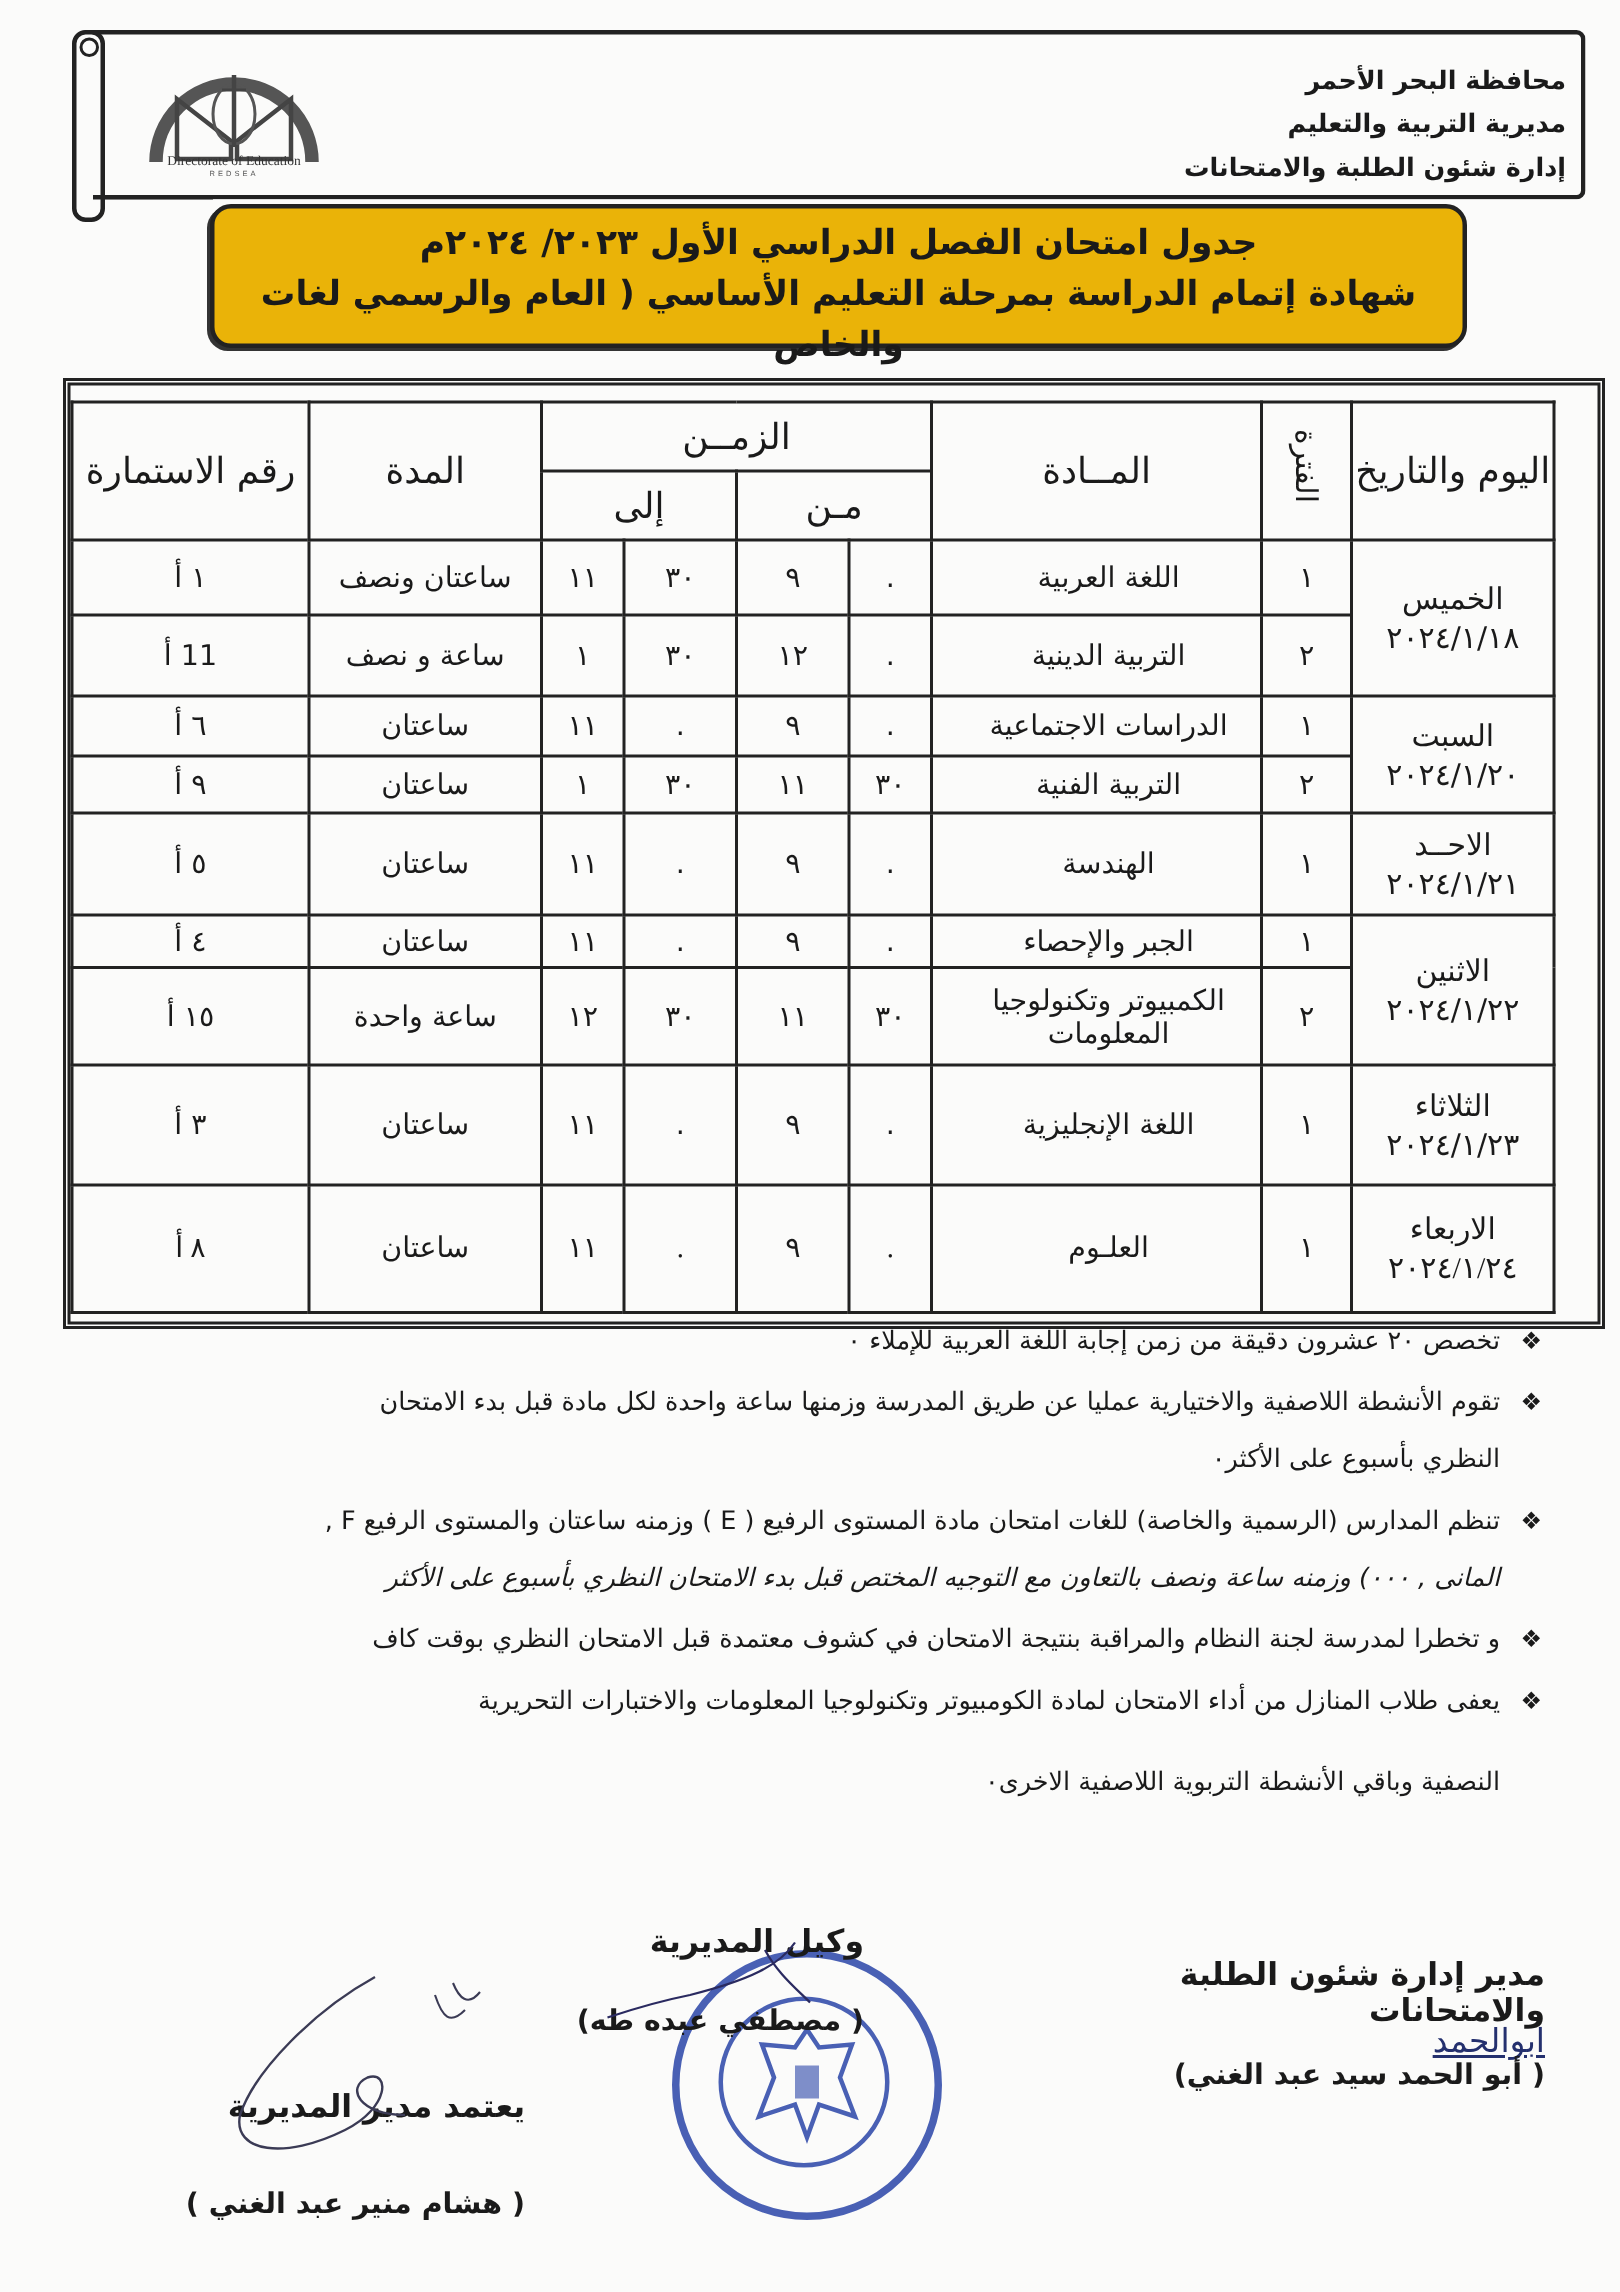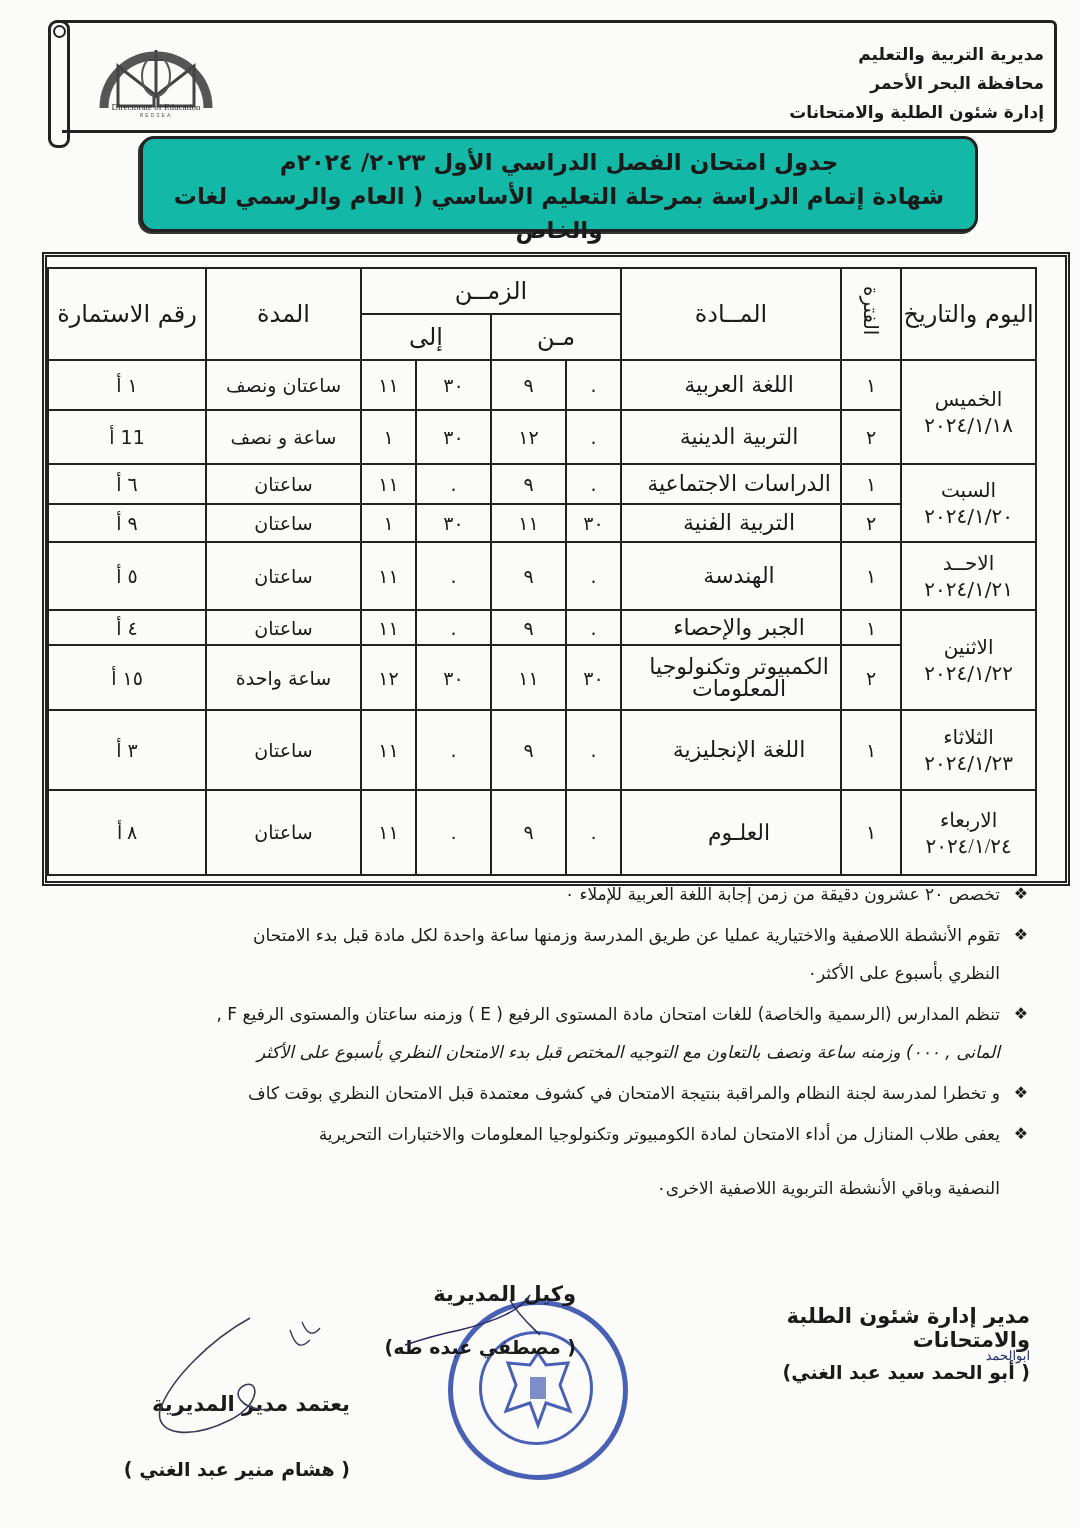--- a/index.html
+++ b/index.html
@@ -25,42 +25,42 @@
   .header-lines {
     position:absolute; right:36px; top:40px; text-align:right; direction:rtl;
     font-size:17px; font-weight:bold; line-height:29px;
   }
   .logo {
     position:absolute; left:96px; top:36px; width:120px; height:82px;
   }
   .title-box {
     position:absolute; left:140px; top:136px; width:832px; height:90px;
     border:3px solid #222; border-radius:14px; box-shadow:-2px 2px 0 #333;
-    direction:rtl; text-align:center; background:#14b8a6;
+    direction:rtl; text-align:center; background:#eab308;
   }
   .title-box .t1 { font-size:23px; font-weight:bold; margin-top:6px; line-height:34px; }
   .title-box .t2 { font-size:23px; font-weight:bold; line-height:34px;text-align:center; }
 
   
   .tbl-wrap {
     position:absolute; left:42px; top:252px; width:1018px; height:624px;
     border:4px double #222; border-width:5px;
   }
   table {
     position:absolute; left:0; top:10px;
     border-collapse:collapse; direction:rtl; width:988px; table-layout:fixed;
   }
   td, th {
     border:2px solid #222; text-align:center; vertical-align:middle; padding:0;
     font-weight:normal; font-size:19px; line-height:22px;
   }
   th { font-size:24px; line-height:30px; }
   .day { font-size:20px; line-height:26px; }
   .period-h { writing-mode:vertical-rl; font-size:20px; }
-  .subj { font-size:22px;padding-left:16px; }
+  .subj { font-size:19px;padding-left:16px; }
 
   .notes {
     position:absolute; right:52px; top:880px; width:990px; direction:rtl; text-align:right;
     font-size:17px; line-height:28px;
   }
   .note { position:relative; padding-right:28px; margin-bottom:13px; }
   .note .bullet { position:absolute; right:0; top:0; font-size:16px; }
   .note .cont { display:block; }
 
   .sig { position:absolute; direction:rtl; text-align:right; font-weight:bold;margin-top:20px; }
@@ -93,22 +93,22 @@
     <path d="M98,70 L98,30 L62,58 L62,70 Z" fill="none" stroke="#444" stroke-width="3"></path>
     <ellipse cx="60" cy="40" rx="14" ry="20" fill="none" stroke="#555" stroke-width="2"></ellipse>
     <line x1="60" y1="14" x2="60" y2="62" stroke="#444" stroke-width="3"></line>
     <line x1="52" y1="24" x2="68" y2="24" stroke="#444" stroke-width="2"></line>
     <text x="60" y="74" font-size="9" text-anchor="middle" fill="#333" font-family="Liberation Serif, serif">Directorate of Education</text>
     <text x="60" y="81" font-size="5" text-anchor="middle" fill="#555" font-family="Liberation Sans, sans-serif" letter-spacing="2">REDSEA</text>
   </svg>
 </div>
 
 <div class="header-lines">
+  <div>محافظة البحر الأحمر</div>
   <div>مديرية التربية والتعليم</div>
-  <div>محافظة البحر الأحمر</div>
   <div>إدارة شئون الطلبة والامتحانات</div>
 </div>
 
 <div class="title-box">
   <div class="t1">جدول امتحان الفصل الدراسي الأول ٢٠٢٣/ ٢٠٢٤م</div>
   <div class="t2">شهادة إتمام الدراسة بمرحلة التعليم الأساسي ( العام والرسمي لغات والخاص</div>
 </div>
 
 <div class="tbl-wrap">
   <table>
@@ -277,21 +277,21 @@
     </div>
     <div class="note">
       <span class="bullet">❖</span>
       <span class="cont">يعفى طلاب المنازل من أداء الامتحان لمادة الكومبيوتر وتكنولوجيا المعلومات   والاختبارات التحريرية</span>
       <span class="cont" style="margin-top: 26px;">النصفية وباقي الأنشطة التربوية اللاصفية الاخرى٠</span>
     </div>
   </div>
 
 <div class="sig" style="right:50px; top:1284px; width:340px;">
   <div class="role">مدير إدارة شئون الطلبة والامتحانات</div>
-  <div style="font-family:'DejaVu Serif',serif; font-size:13px; font-weight:normal; color:#24306e; margin:-4px 0 -2px 0; ">ابوالحمد</div>
+  <div style="font-family:'DejaVu Serif',serif; font-size:22px; font-weight:normal; color:#24306e; margin:-4px 0 -2px 0; text-decoration:underline;">ابوالحمد</div>
   <div class="name">( أبو الحمد سيد عبد الغني)</div>
 </div>
 
 <div class="stamp">
   <div class="stamp-eagle">
     <svg width="84" height="90" viewBox="0 0 84 90">
       <path d="M42,8 L50,20 L72,18 L64,40 L74,66 L50,58 L42,80 L34,58 L10,66 L20,40 L12,18 L34,20 Z" fill="none" stroke="#2b46a8" stroke-width="3"></path>
       <rect x="34" y="32" width="16" height="22" fill="#2b46a8" opacity="0.7"></rect>
     </svg>
   </div>

